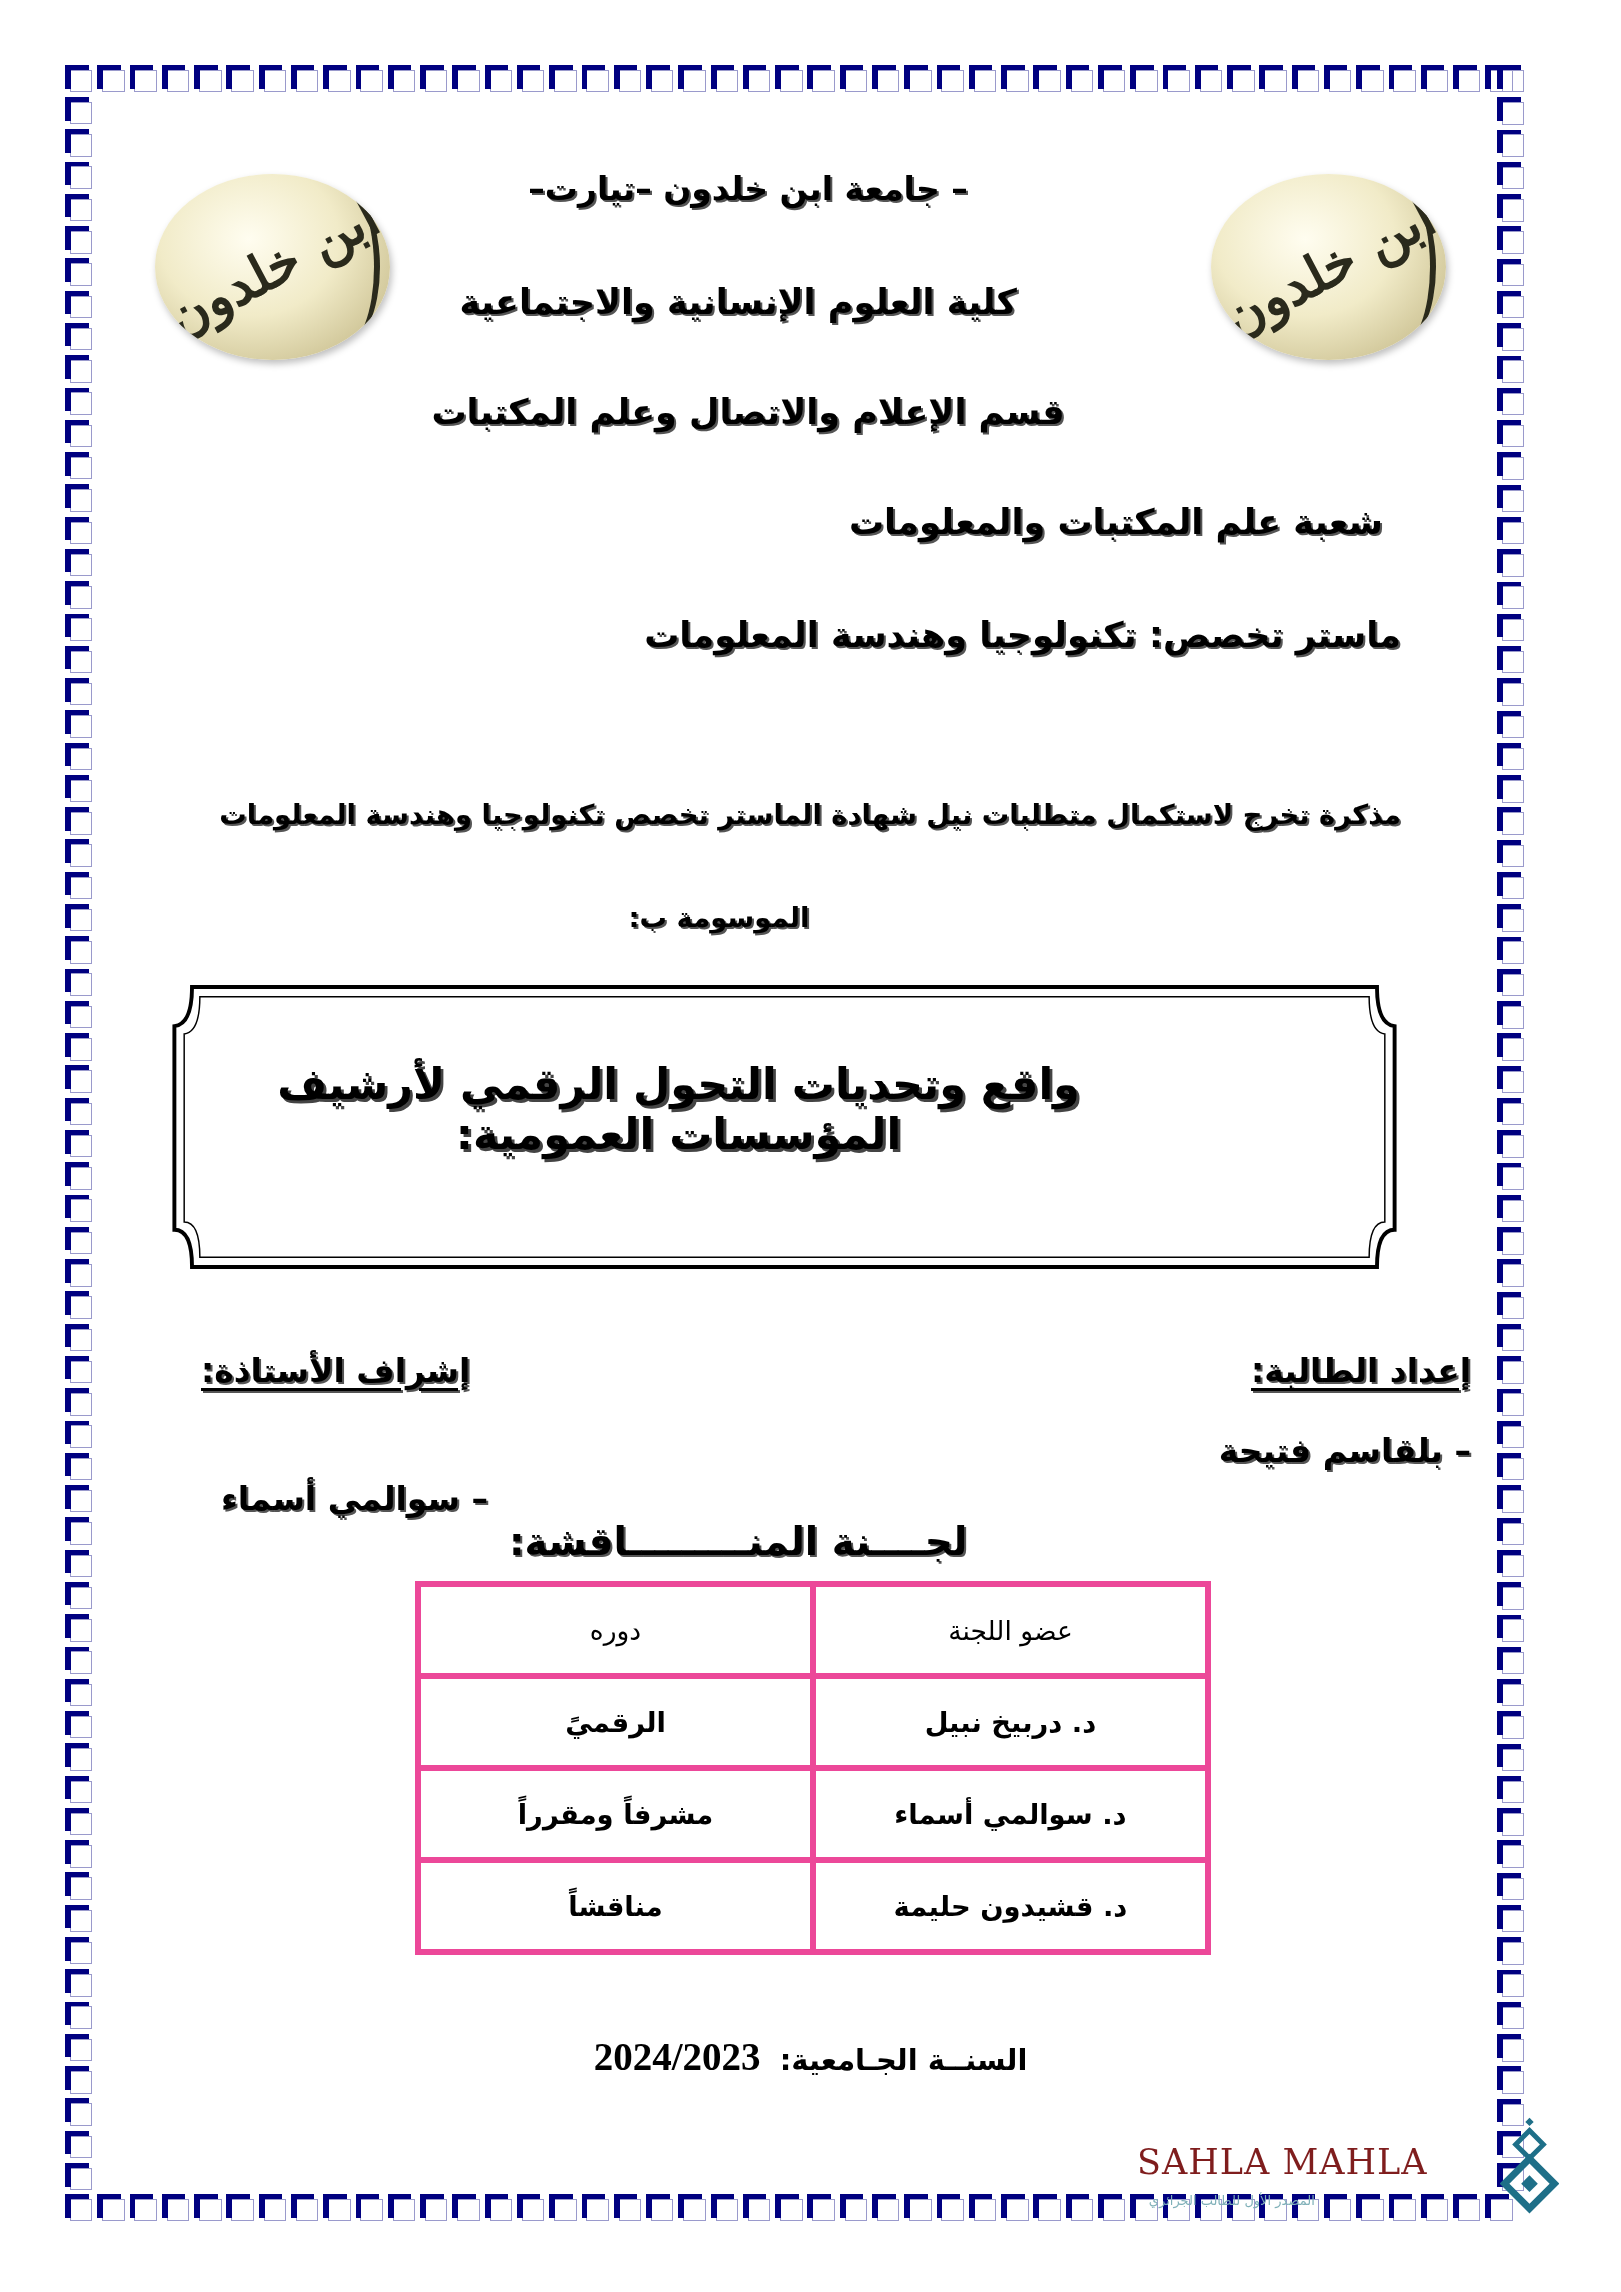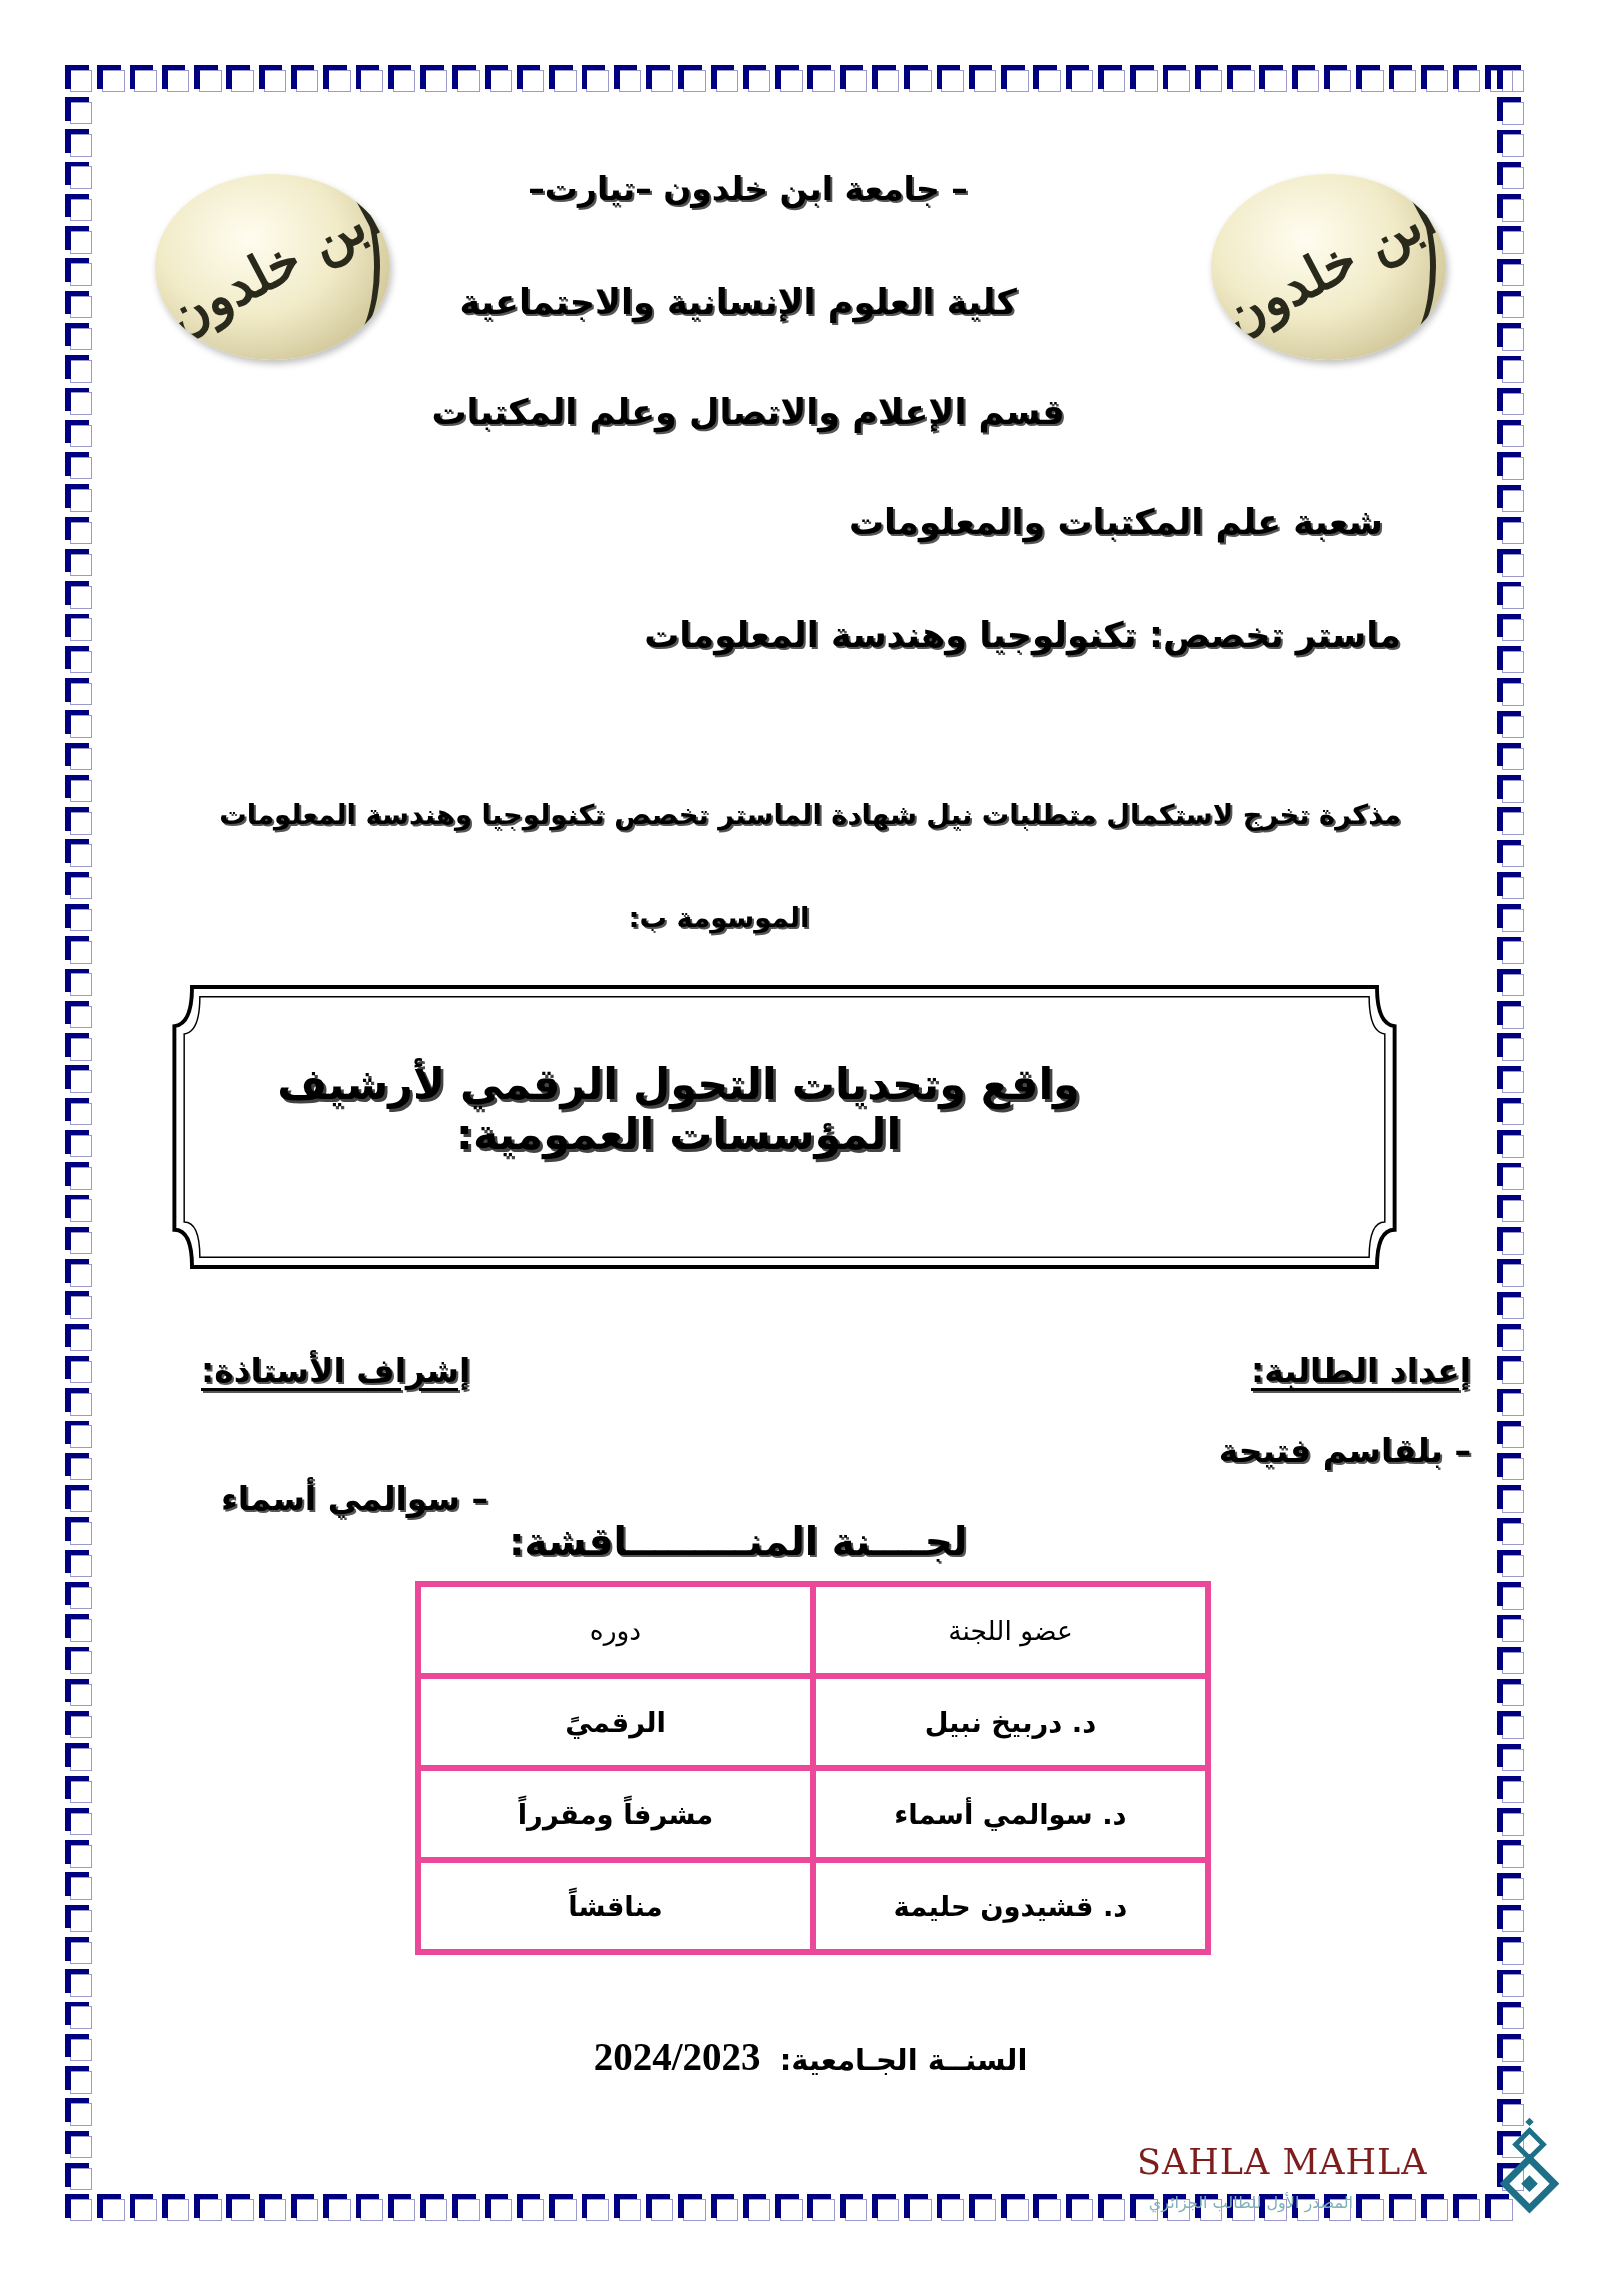--- a/index.html
+++ b/index.html
@@ -30,21 +30,21 @@
   .title-line { position:absolute; left:0; width:1013px; text-align:center; font-weight:bold; font-size:43px; direction:rtl; text-shadow:2.9px 2.9px 0 #444; }
 
   table.committee { position:absolute; left:415px; top:1581px; width:796px; border-collapse:collapse; direction:rtl; }
   table.committee td { border:6px solid #ec4899; height:84px; text-align:center; font-weight:bold; font-size:27.4px; width:50%; }
   table.committee td.head { font-weight:normal; font-size:26.5px; }
 
   .underline { text-decoration:underline; text-underline-offset:5.9px; }
 
   .watermark { position:absolute; left:1137px; top:2142px; width:392px; height:78px; }
   .wm-text { position:absolute; left:0; top:0; font-family:"DejaVu Serif", serif; font-size:35px; color:#7f1d1d; letter-spacing:1px; white-space:nowrap; }
-  .wm-sub { position:absolute; left:11.8px; top:51px; font-size:16px; color:#7fb0b8; direction:rtl; white-space:nowrap; }
+  .wm-sub { position:absolute; left:11.8px; top:51px; font-size:13px; color:#7fb0b8; direction:rtl; white-space:nowrap; }
   .wm-icon { position:absolute; left:1500px; top:2117px; width:59px; height:98px; }
 </style>
 </head>
 <body>
 
 <div id="border-top" class="border-row" style="left:65px; top:65px;">
     <div class="sq">
       <span></span>
     </div>
     <div class="sq">

